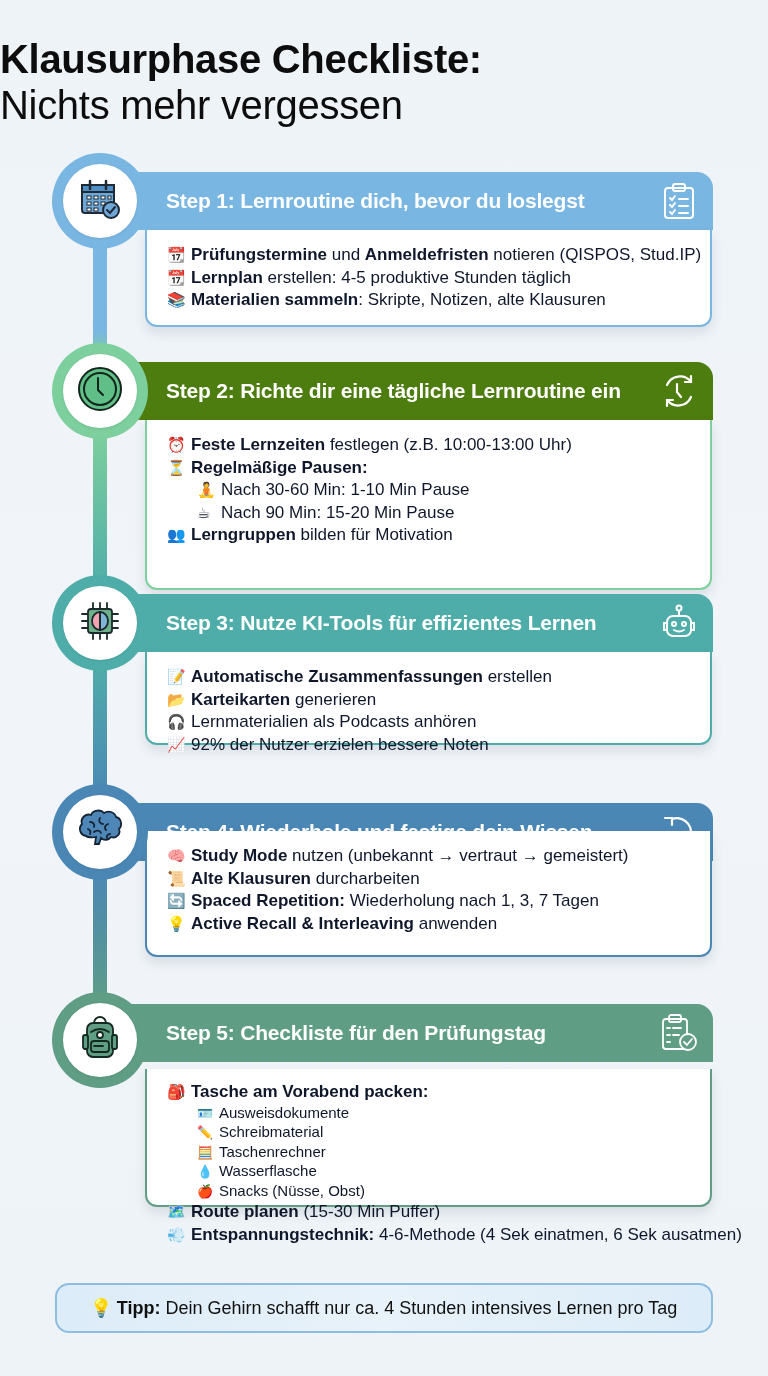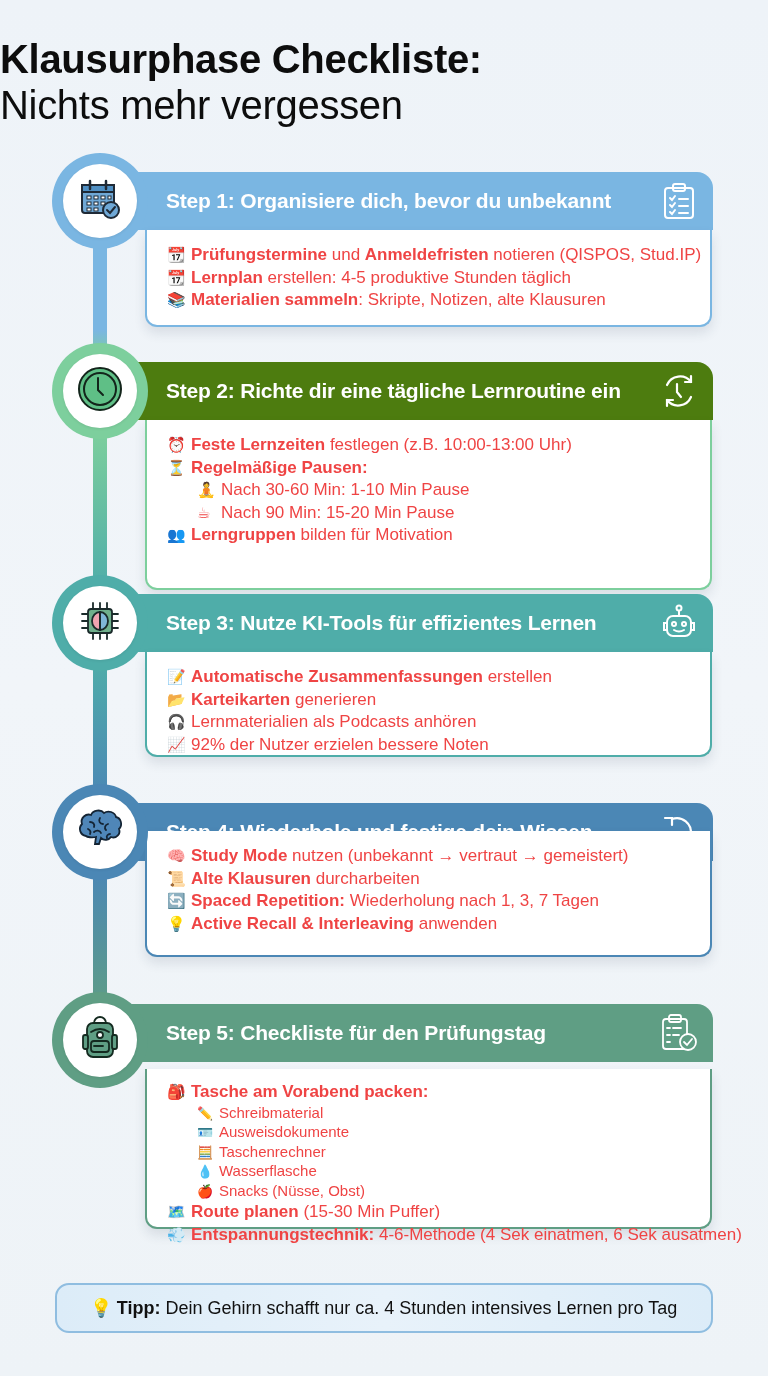--- a/index.html
+++ b/index.html
@@ -42,21 +42,21 @@
     color: #fff; font-weight: bold; font-size: 21px; flex: 1; white-space: nowrap;
     letter-spacing: -0.2px;
   }
   .hdr .hicon { width: 40px; height: 40px; display: flex; align-items: center; justify-content: center; }
   .card {
     position: absolute; left: 145px; right: 56px;
     background: #fff; border-radius: 0 0 12px 12px;
     border: 2px solid; border-top: none;
     box-shadow: 0 6px 12px rgba(40,60,80,0.12);
     padding: 14px 12px 12px 20px;
-    font-size: 17px; line-height: 22.5px; color: #ef4444;
+    font-size: 17px; line-height: 22.5px; color: #0f172a;
   }
   .row { white-space: nowrap; }
   .row.sub { padding-left: 30px; }
   .row.small { font-size: 15px; line-height: 18.6px; }
   .em { display: inline-block; width: 24px; font-size: 15px; }
   .row.small .em { width: 22px; font-size: 13px; }
   b { font-weight: bold; }
 
   .tip {
     position: absolute; left: 55px; top: 1283px; width: 658px; height: 50px;
@@ -75,21 +75,21 @@
   <span class="l2">Nichts mehr vergessen</span>
 </div>
 
 <div class="stem" style="top:240px;height:120px;background:linear-gradient(#7ab6e2 0%, #7ab6e2 75%, #7dcf9d 100%);"></div>
 <div class="stem" style="top:430px;height:160px;background:linear-gradient(#7dcf9d, #4fada9);"></div>
 <div class="stem" style="top:660px;height:140px;background:linear-gradient(#4fada9, #4b87b5);"></div>
 <div class="stem" style="top:870px;height:145px;background:linear-gradient(#4b87b5, #5f9e84);"></div>
 
 <div class="step" style="top:0;">
   <div class="hdr" style="top:172px;background:#7ab6e2;">
-    <span class="htitle">Step 1: Organisiere dich, bevor du unbekannt</span>
+    <span class="htitle">Step 1: Lernroutine dich, bevor du loslegst</span>
     <span class="hicon">
       <svg width="34" height="38" viewBox="0 0 34 38" fill="none" stroke="#fff" stroke-width="2" stroke-linecap="round">
         <rect x="3" y="6" width="28" height="30" rx="3"></rect>
         <rect x="11" y="2" width="12" height="7" rx="2"></rect>
         <path d="M8 16l2 2 3-4M8 23l2 2 3-4M8 30l2 2 3-4"></path>
         <path d="M17 17h9M17 24h9M17 31h9"></path>
       </svg>
     </span>
   </div>
   <div class="card" style="top:230px;height:97px;border-color:#7ab6e2;">
@@ -164,21 +164,21 @@
         <circle cx="20" cy="5" r="2.5"></circle>
           <path d="M20 8v5"></path>
         <rect x="8" y="13" width="24" height="20" rx="6"></rect>
         <path d="M8 20H5v7h3M32 20h3v7h-3"></path>
         <circle cx="15" cy="21" r="2"></circle>
           <circle cx="25" cy="21" r="2"></circle>
         <path d="M15 27q5 3 10 0"></path>
       </svg>
     </span>
   </div>
-  <div class="card" style="top:652px;height:105px;border-color:#4fada9;">
+  <div class="card" style="top:652px;height:93px;border-color:#4fada9;">
     <div class="row"><span class="em">📝</span><b>Automatische Zusammenfassungen</b><span> erstellen</span></div>
     <div class="row"><span class="em">📂</span><b>Karteikarten</b><span> generieren</span></div>
     <div class="row"><span class="em">🎧</span><span>Lernmaterialien als Podcasts anhören</span></div>
     <div class="row"><span class="em">📈</span><span>92% der Nutzer erzielen bessere Noten</span></div>
   </div>
   <div class="marker" style="top:575px;background:#4fada9;">
     <div class="inner">
       <span>
         <svg width="44" height="44" viewBox="0 0 44 44" fill="none" stroke="#1a2a2a" stroke-width="1.8" stroke-linecap="round">
           <path d="M15 4v6M22 4v6M29 4v6M15 34v6M22 34v6M29 34v6M4 15h6M4 22h6M4 29h6M34 15h6M34 22h6M34 29h6"></path>
@@ -227,24 +227,24 @@
     <span class="hicon">
       <svg width="40" height="40" viewBox="0 0 40 40" fill="none" stroke="#fff" stroke-width="1.8" stroke-linecap="round">
         <rect x="4" y="6" width="24" height="30" rx="3"></rect>
         <rect x="10" y="2" width="12" height="7" rx="2"></rect>
         <path d="M8 15h3M14 15h8M8 22h3M14 22h6M8 29h3"></path>
         <circle cx="29" cy="29" r="8" fill="#5f9e84"></circle>
         <path d="M25 29l3 3 5-6"></path>
       </svg>
     </span>
   </div>
-  <div class="card" style="top:1069px;height:160px;border-color:#5f9e84;padding-top:12px;">
+  <div class="card" style="top:1069px;height:138px;border-color:#5f9e84;padding-top:12px;">
     <div class="row"><span class="em">🎒</span><b>Tasche am Vorabend packen:</b><span></span></div>
+    <div class="row sub small"><span class="em">🪪</span><span>Ausweisdokumente</span></div>
     <div class="row sub small"><span class="em">✏️</span><span>Schreibmaterial</span></div>
-    <div class="row sub small"><span class="em">🪪</span><span>Ausweisdokumente</span></div>
     <div class="row sub small"><span class="em">🧮</span><span>Taschenrechner</span></div>
     <div class="row sub small"><span class="em">💧</span><span>Wasserflasche</span></div>
     <div class="row sub small"><span class="em">🍎</span><span>Snacks (Nüsse, Obst)</span></div>
     <div class="row"><span class="em">🗺️</span><b>Route planen</b><span> (15-30 Min Puffer)</span></div>
     <div class="row"><span class="em">💨</span><b>Entspannungstechnik:</b><span> 4-6-Methode (4 Sek einatmen, 6 Sek ausatmen)</span></div>
   </div>
   <div class="marker" style="top:992px;background:#5f9e84;">
     <div class="inner">
       <span>
         <svg width="40" height="46" viewBox="0 0 40 46" fill="none" stroke="#142a20" stroke-width="1.8" stroke-linecap="round">

